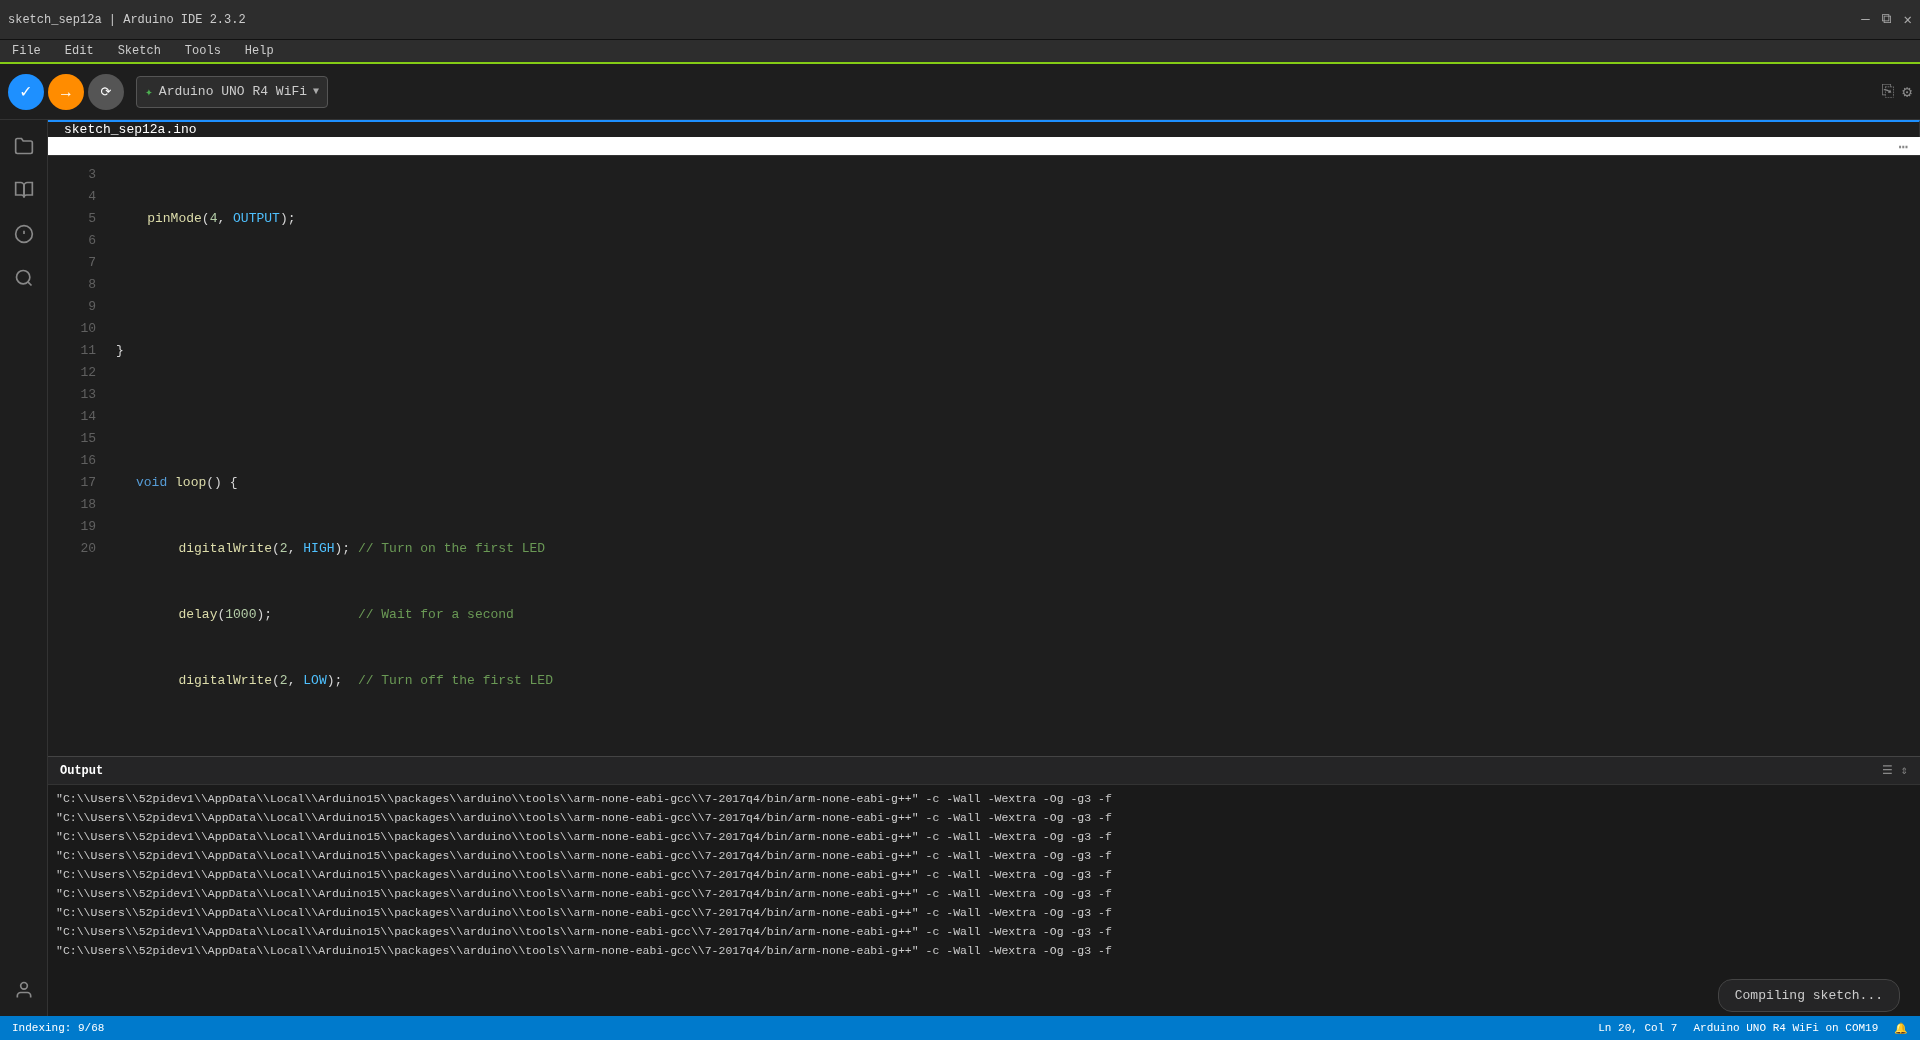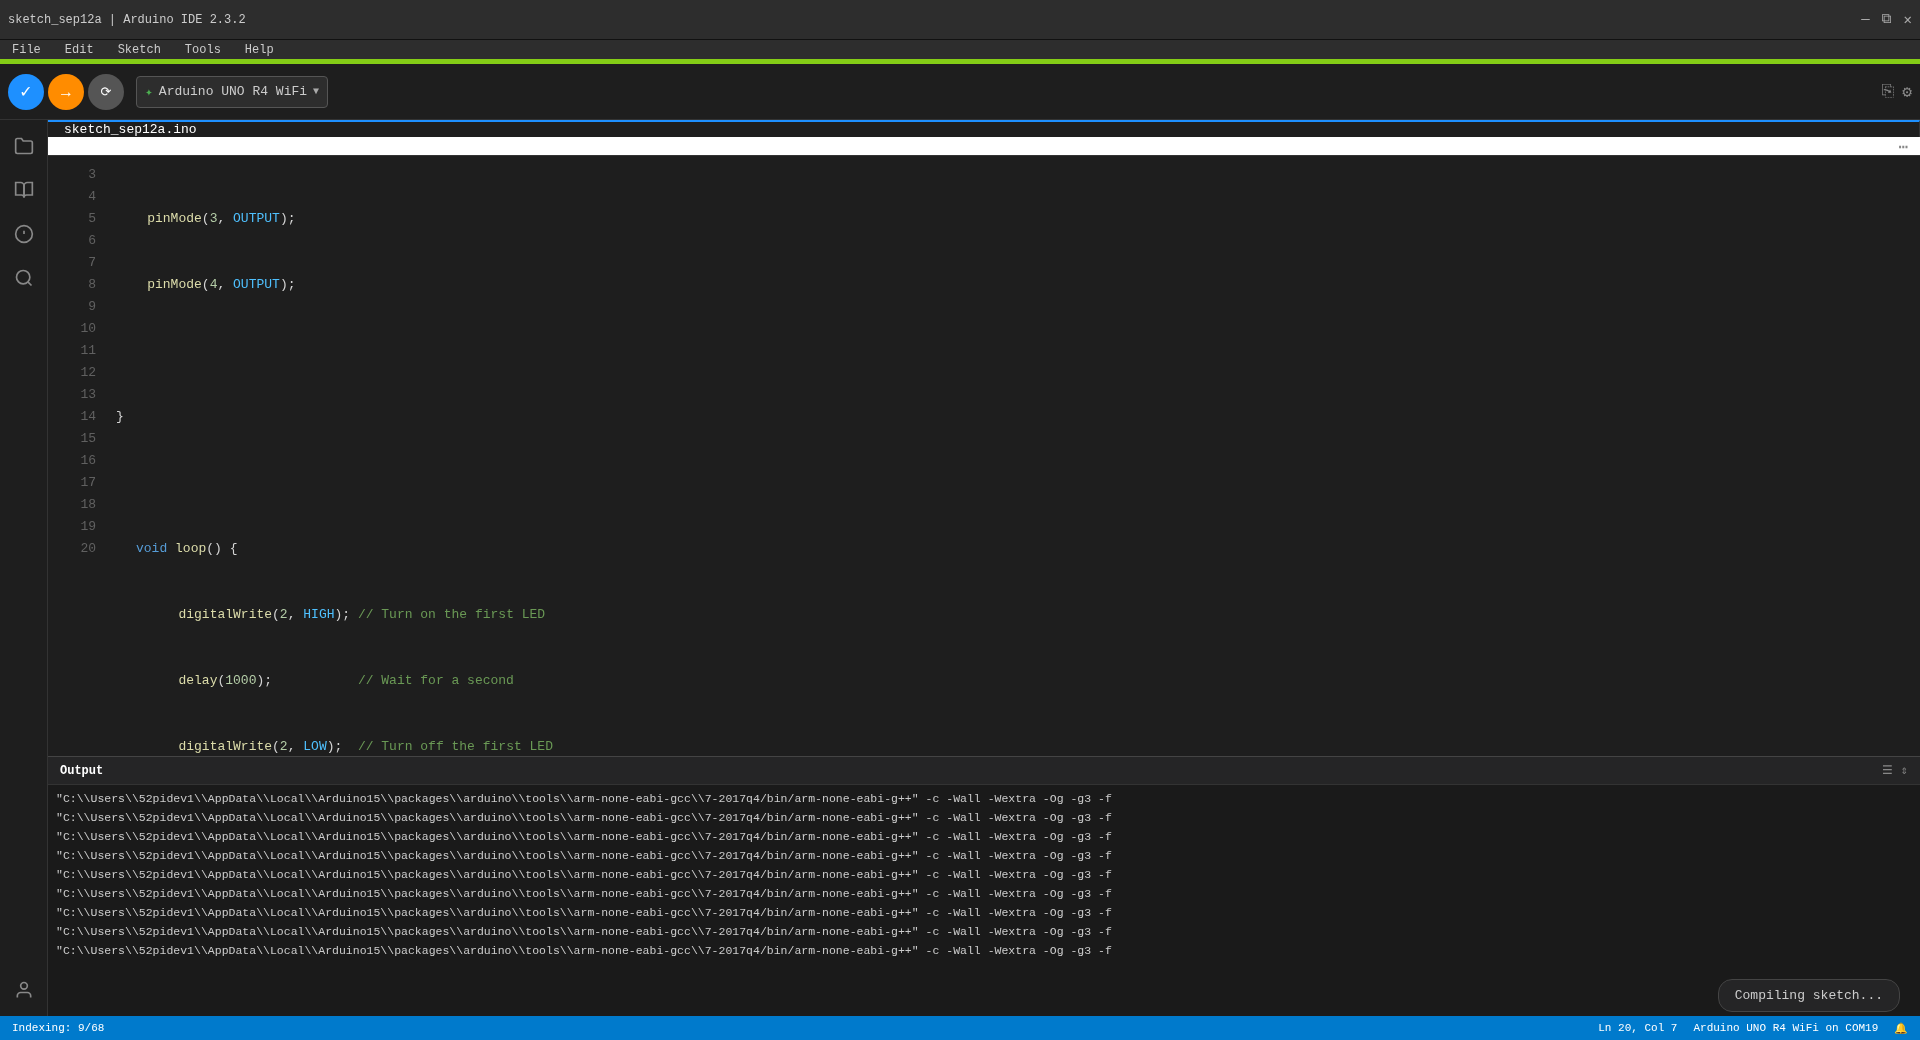--- a/index.html
+++ b/index.html
@@ -42,21 +42,21 @@
 
     
     #menu-bar {
       background: #2d2d2d;
       height: 24px;
       display: flex;
       align-items: center;
       padding: 0 8px;
       font-size: 12px;
       color: #ccc;
-      border-bottom: 5px solid #84cc16;
+      border-bottom: 2px solid #84cc16;
       flex-shrink: 0;
       gap: 16px;
     }
     #menu-bar span {
       cursor: pointer;
       padding: 2px 4px;
     }
 
     
     #toolbar {
@@ -397,21 +397,20 @@
         <div>13</div>
         <div>14</div>
         <div>15</div>
         <div>16</div>
         <div>17</div>
         <div>18</div>
         <div>19</div>
         <div>20</div>
       </div>
       <div class="code-content">
-        <div class="code-line">    <span class="fn">pinMode</span>(<span class="num">3</span>, <span class="const">OUTPUT</span>);</div>
         <div class="code-line">    <span class="fn">pinMode</span>(<span class="num">4</span>, <span class="const">OUTPUT</span>);</div>
         <div class="code-line"> </div>
         <div class="code-line"><span class="plain">}</span></div>
         <div class="code-line"> </div>
         <div class="code-line"><span class="kw">void</span> <span class="fn">loop</span>() {</div>
         <div class="code-line">        <span class="fn">digitalWrite</span>(<span class="num">2</span>, <span class="const">HIGH</span>); <span class="comment">// Turn on the first LED</span></div>
         <div class="code-line">        <span class="fn">delay</span>(<span class="num">1000</span>);           <span class="comment">// Wait for a second</span></div>
         <div class="code-line">        <span class="fn">digitalWrite</span>(<span class="num">2</span>, <span class="const">LOW</span>);  <span class="comment">// Turn off the first LED</span></div>
         
         

